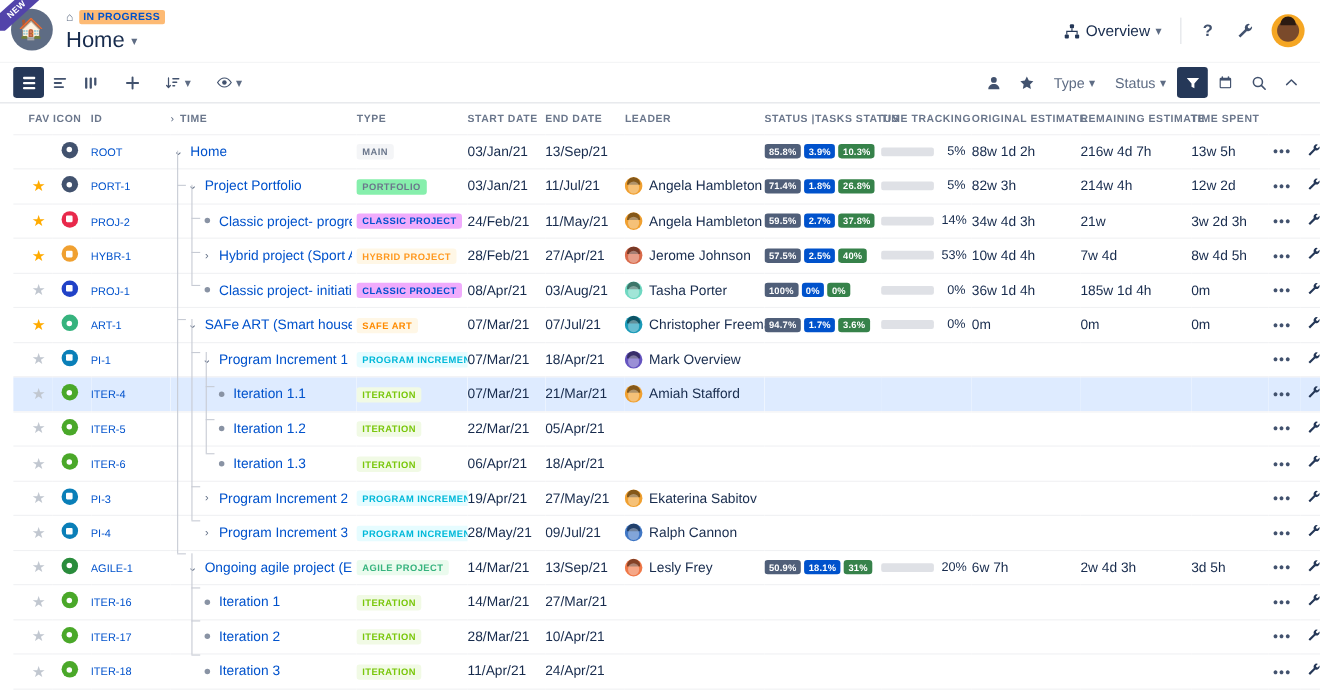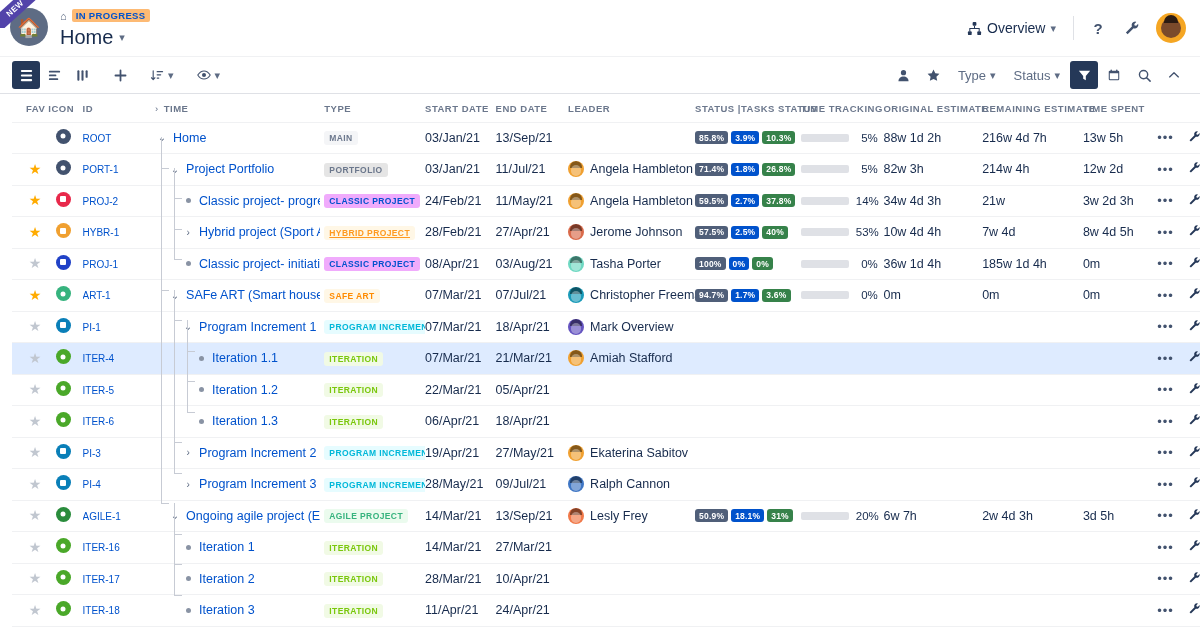--- a/index.html
+++ b/index.html
@@ -176,23 +176,23 @@
   .vline { position: absolute; width: 1px; background: #c7cbd4; }
   .hline { position: absolute; height: 1px; background: #c7cbd4; }
 
   
   .badge {
     display: inline-block; font-size: 8.5px; font-weight: 700;
     letter-spacing: .4px; padding: 2px 5px; border-radius: 3px;
     white-space: nowrap;
   }
   .b-main { background: #f4f5f7; color: #6b778c; }
-  .b-portfolio { background: #e5e5e5; color: #6b778c; }
+  .b-portfolio { background: #86efac; color: #6b778c; }
   .b-classic { background: #f0abfc; color: #0052cc; }
-  .b-hybrid { background: #fff7e6; color: #ff991f; text-decoration: underline; }
+  .b-hybrid { background: #fff7e6; color: #ff991f; }
   .b-safe { background: #fff7e6; color: #ff8b00; }
   .b-pi { background: #e6fcff; color: #00b8d9; }
   .b-iter { background: #f1fae5; color: #7ac70c; }
   .b-agile { background: #ebfbee; color: #36b37e; }
 
   
   .leader { display: flex; align-items: center; gap: 6px; }
   .lav { width: 16px; height: 16px; border-radius: 50%; flex: 0 0 16px; position: relative; overflow: hidden; }
   .lav .hair { position:absolute; left:2px; top:0px; width:12px; height:7px; border-radius:6px 6px 0 0; }
   .lav .skin { position:absolute; left:3px; top:4px; width:10px; height:11px; border-radius:5px; }

